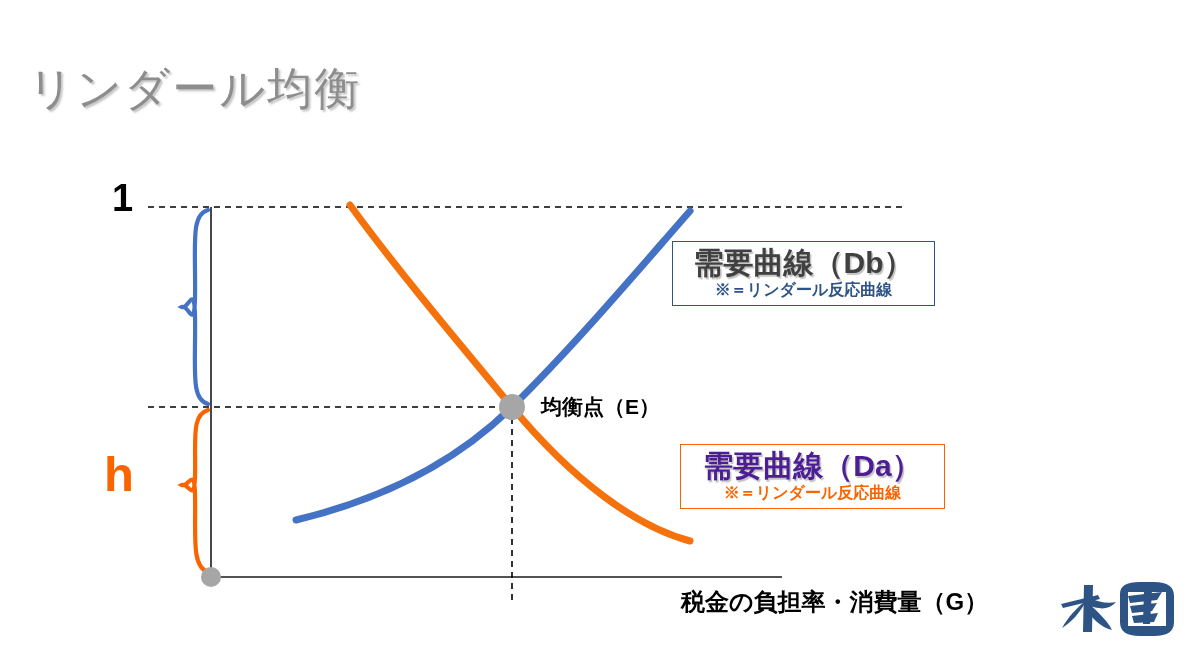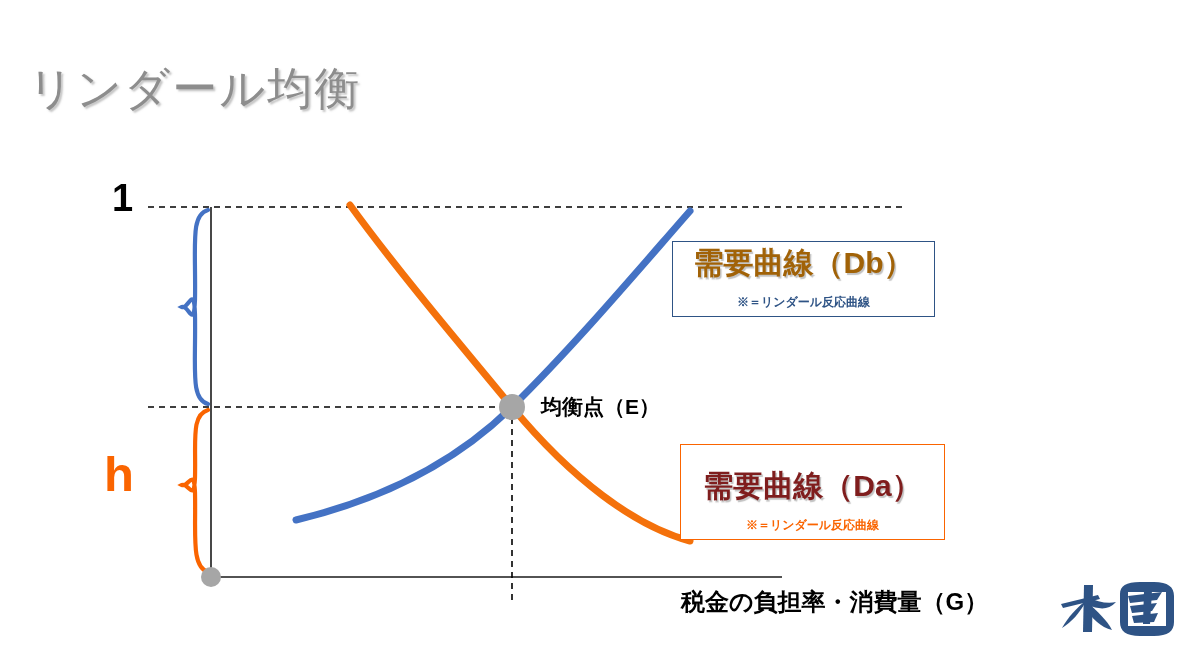--- a/index.html
+++ b/index.html
@@ -112,41 +112,41 @@
     box-sizing: border-box;
   }
   .callout .main {
     font-size: 30px;
     font-weight: 700;
     line-height: 1.12;
     white-space: nowrap;
     text-shadow: 1.5px 1.5px 1px rgba(120,120,120,0.45);
   }
   .callout .sub {
-    font-size: 12px;
+    font-size: 16px;
     font-weight: 700;
     line-height: 1.1;
     white-space: nowrap;
-    margin-top: 16px;
+    margin-top: 1px;
   }
   #callout-db {
     left: 672px;
     top: 241px;
     width: 263px;
     border: 1.6px solid #2E5385;
   }
-  #callout-db .main { color: #a16207; }
+  #callout-db .main { color: #404040; }
   #callout-db .sub   { color: #2E5385; }
   #callout-da {
     left: 680px;
     top: 444px;
     width: 265px;
     border: 1.6px solid #FA6400;
   }
-  #callout-da .main { color: #7f1d1d; margin-top: 20px; }
+  #callout-da .main { color: #4c1d95; }
   #callout-da .sub  { color: #FA6400; }
 
   
   #graph {
     position: absolute;
     left: 0;
     top: 0;
   }
 
   

